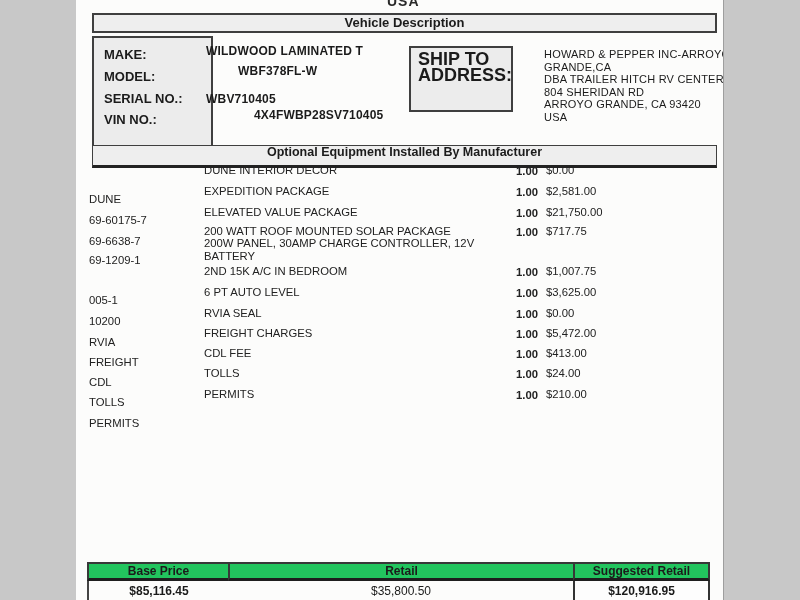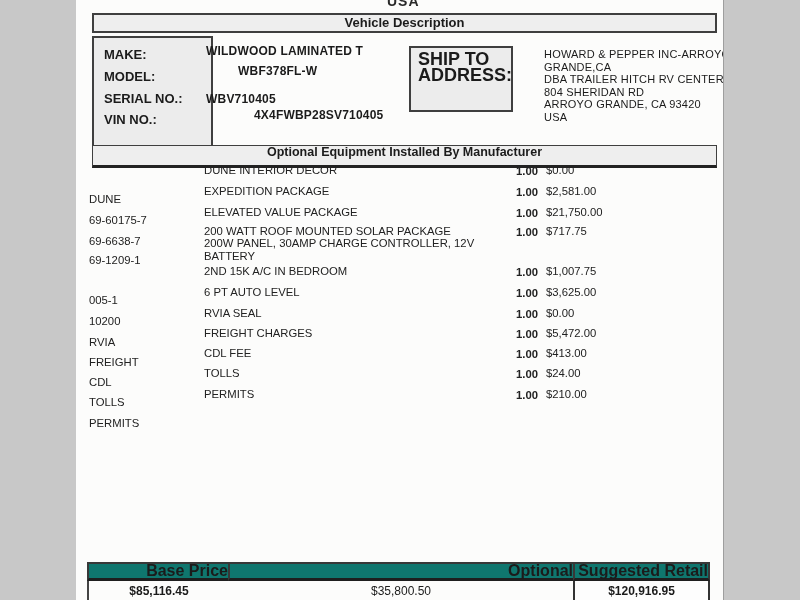--- a/index.html
+++ b/index.html
@@ -45,22 +45,22 @@
     background:#eeeeee;border:1px solid #3f3f3f;border-bottom:3px solid #222;
     box-sizing:border-box;text-align:center;font-weight:bold;font-size:12.5px;line-height:13px;
   }
   .oe-row{position:absolute;left:0;width:647px;font-size:11.3px;color:#222;}
   .oe-code{position:absolute;left:13px;top:0;white-space:nowrap;margin-top:29px;}
   .oe-desc{position:absolute;left:128px;top:0;width:310px;line-height:12.3px;}
   .oe-qty{position:absolute;left:408px;top:1px;width:54px;text-align:right;font-weight:bold;}
   .oe-price{position:absolute;left:470px;top:0;width:161px;}
   .sum-cell{
     position:absolute;top:562px;height:19px;box-sizing:border-box;
-    background:#0f766e;border:2px solid #383838;border-bottom:3px solid #1e1e1e;
-    text-align:right;font-weight:bold;font-size:16px;line-height:14px;
+    background:#22c55e;border:2px solid #383838;border-bottom:3px solid #1e1e1e;
+    text-align:center;font-weight:bold;font-size:12px;line-height:14px;
   }
   .sum-base{left:11px;width:143px;}
   .sum-options{left:152px;width:347px;}
   .sum-retail{left:497px;width:137px;}
   .sumv{
     position:absolute;top:581px;height:36px;box-sizing:border-box;
     text-align:center;font-size:12px;padding-top:3px;
   }
   .sumv-base{left:11px;width:142px;font-weight:bold;border-left:2px solid #444;}
   .sumv-options{left:153px;width:344px;}
@@ -200,20 +200,20 @@
     <div class="oe-code">PERMITS</div>
     <div class="oe-desc">
           <div>PERMITS</div>
         </div>
     <div class="oe-qty">1.00</div>
     <div class="oe-price">$210.00</div>
   </div>
 </div>
 
   <div class="sum-cell sum-base">Base Price</div>
-  <div class="sum-cell sum-options">Optional</div>
+  <div class="sum-cell sum-options">Retail</div>
   <div class="sum-cell sum-retail">Suggested Retail</div>
 
   <div class="sumv sumv-base">$85,116.45</div>
   <div class="sumv sumv-options">$35,800.50</div>
   <div class="sumv sumv-retail">$120,916.95</div>
 
 </div>
 
 </body></html>

